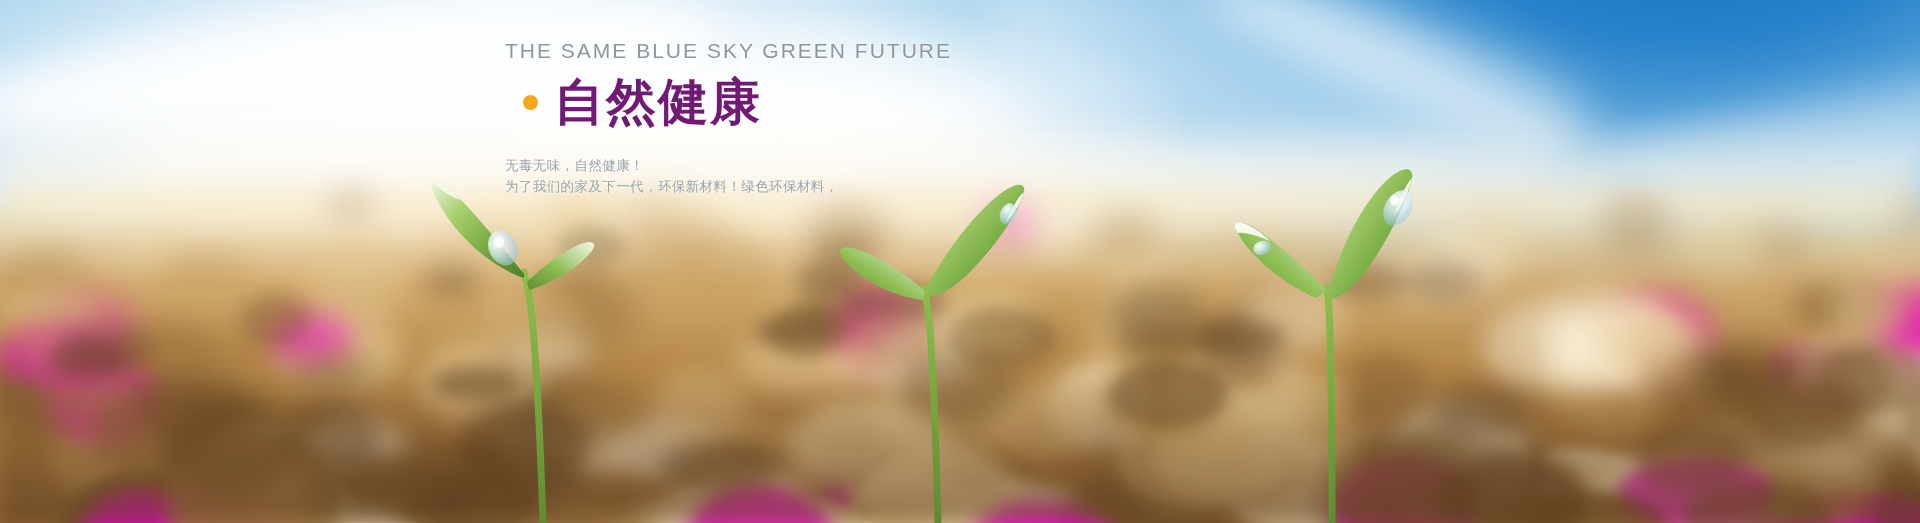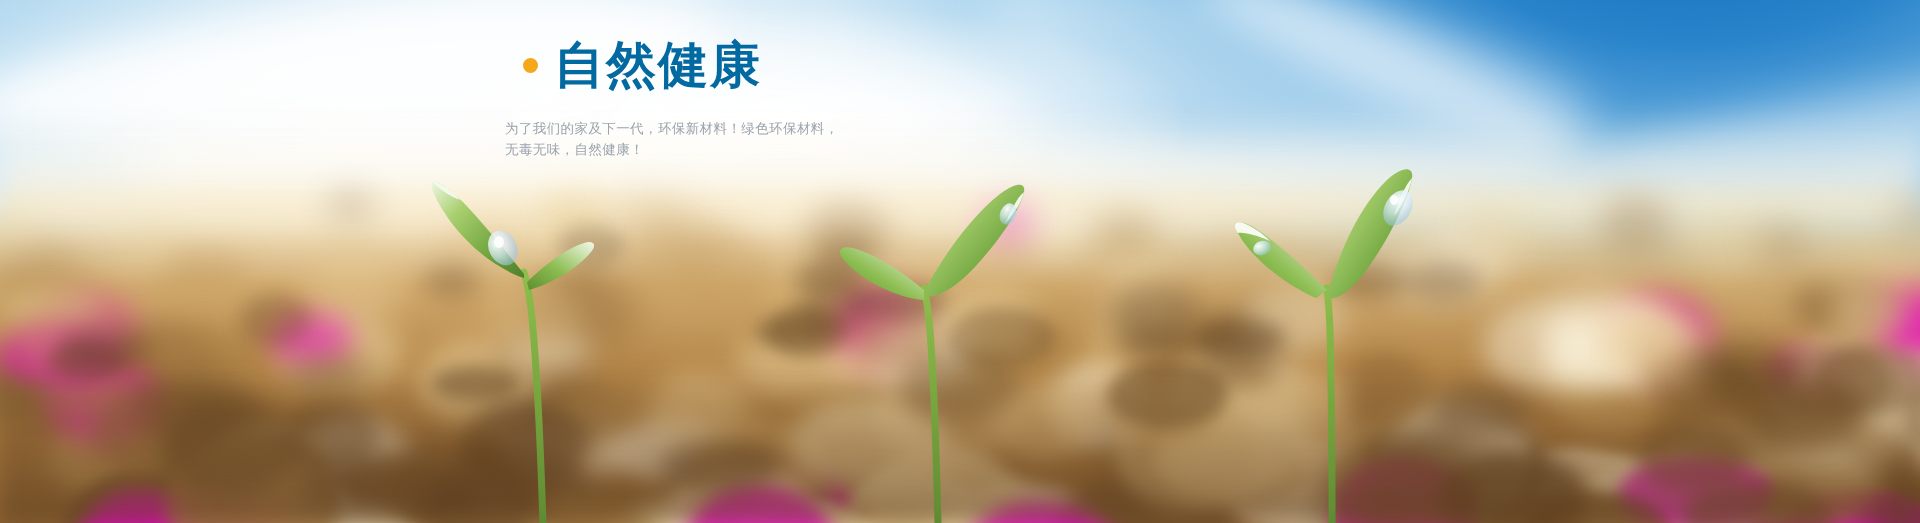--- a/index.html
+++ b/index.html
@@ -201,21 +201,21 @@
     height: 15px;
     border-radius: 50%;
     background: #f5a81c;
     margin: 0 16px 0 18px;
     flex: 0 0 auto;
     box-shadow: 0 1px 2px rgba(255,255,255,0.7);
   }
   .headline .h-blue {
     font-size: 50px;
     font-weight: 700;
-    color: #0369a1;
+    color: #701a75;
     letter-spacing: 2px;
     text-shadow: 0 1px 3px rgba(255,255,255,0.85);
   }
 
   .desc {
     font-size: 13.5px;
     line-height: 21px;
     color: #9aa3ab;
     letter-spacing: 0.4px;
     white-space: nowrap;
@@ -526,25 +526,26 @@
                C 1409 198, 1390 238, 1365 272 C 1348 294, 1335 300, 1329 298 Z" fill="url(#leafG)"></path>
       <path d="M1412 178 C 1410 190, 1403 204, 1394 216 C 1399 200, 1405 185, 1412 178 Z" fill="#f6fbee" opacity="0.95"></path>
       <ellipse cx="1398" cy="208" rx="13" ry="19" fill="url(#dewG)" transform="rotate(30 1398 208)"></ellipse>
       <ellipse cx="1394" cy="200" rx="4" ry="5" fill="#ffffff" opacity="0.85"></ellipse>
       <ellipse cx="1262" cy="248" rx="9" ry="7" fill="url(#dewG)" transform="rotate(-18 1262 248)"></ellipse>
     </g>
   </svg>
 
   <div class="copy">
 
+    <div class="eyebrow">THE SAME BLUE SKY GREEN FUTURE</div>
 
     <div class="headline">
       <span class="h-dot"></span>
       <span class="h-blue">自然健康</span>
     </div>
 
     <div class="desc">
+      <div>无毒无味，自然健康！</div>
       <div>为了我们的家及下一代，环保新材料！绿色环保材料，</div>
-      <div>无毒无味，自然健康！</div>
     </div>
 
   </div>
 </div>
 
 </body></html>

